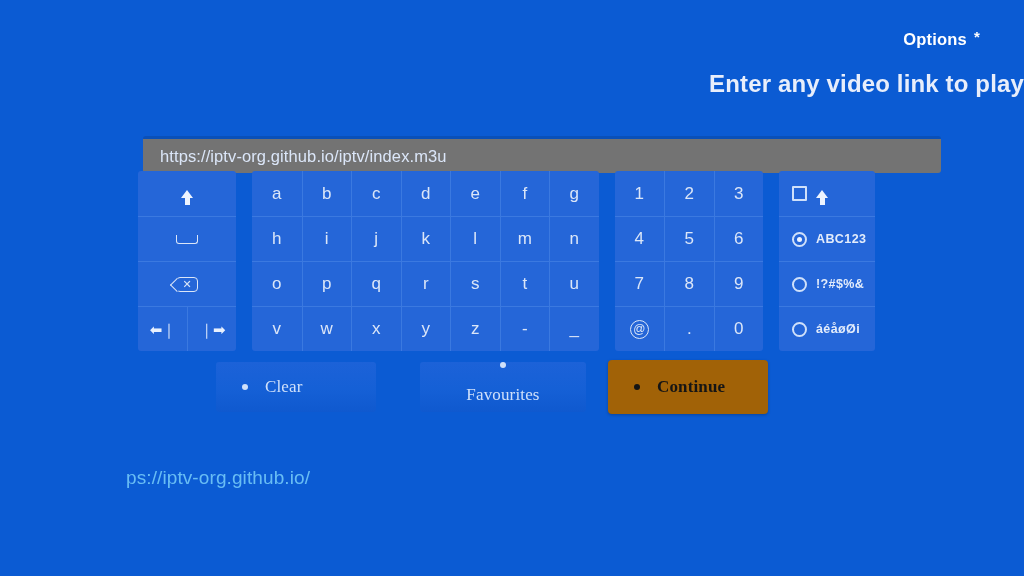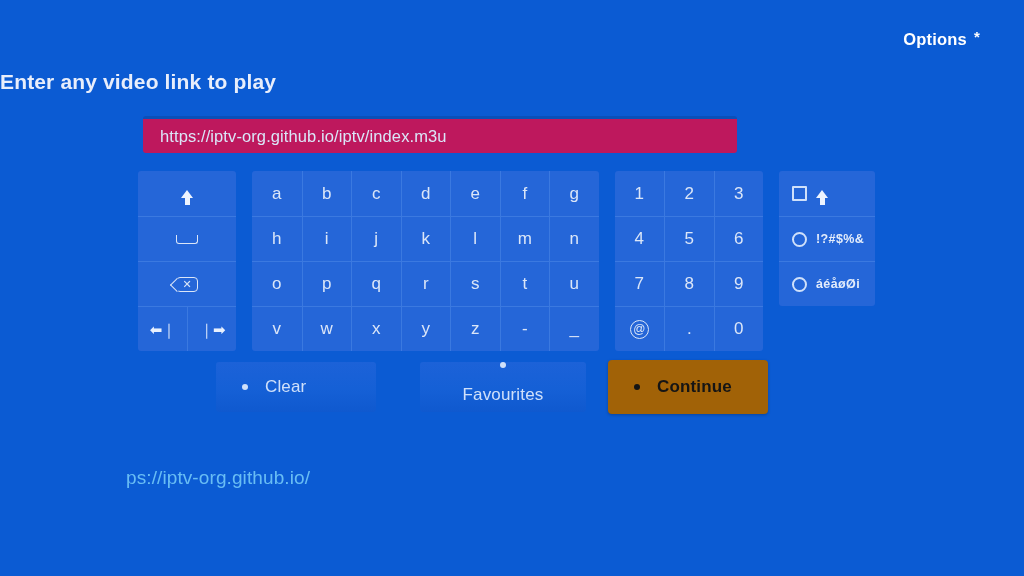--- a/index.html
+++ b/index.html
@@ -37,35 +37,35 @@
     position: relative;
     top: -3px;
   }
 
   
   .heading {
     position: absolute;
     top: 70px;
     left: 0;
     width: 1024px;
-    text-align: left;
+    text-align: right;
     color: #e8eefb;
-    font-size: 21px;
+    font-size: 24px;
     font-weight: bold;
     letter-spacing: .15px;
   }
 
   
   .url-field {
     position: absolute;
     left: 143px;
-    top: 116px;
-    width: 594px;
+    top: 136px;
+    width: 798px;
     height: 37px;
-    background: #be185d;
+    background: #737373;
     border-top: 3px solid #0a50b8;
     border-radius: 3px;
     display: flex;
     align-items: center;
     padding-left: 17px;
     color: #dbe6f8;
     font-size: 16.5px;
     letter-spacing: .1px;
     overflow: hidden;
     white-space: nowrap;
@@ -207,20 +207,21 @@
     color: #dbe6f8;
   }
 
   
   .actions {
     position: absolute;
     left: 216px;
     top: 360px;
     display: flex;
     align-items: center;
+    font-family: Liberation Serif, serif;
   }
   .act {
     height: 50px;
     display: flex;
     align-items: center;
     gap: 17px;
     padding: 0 26px;
     font-size: 17px;
     letter-spacing: .15px;
     color: #cfe0fa;
@@ -371,20 +372,24 @@
   </div>
 
   <div class="panel panel-modes">
     <div class="mode-row">
       <span class="checkbox"></span>
       <span class="shift-wrap">
           <span class="arrow-up"></span>
         </span>
     </div>
     <div class="mode-row">
+      <span class="radio on"></span>
+      <span>ABC123</span>
+    </div>
+    <div class="mode-row">
       <span class="radio"></span>
       <span>!?#$%&amp;</span>
     </div>
     <div class="mode-row">
       <span class="radio"></span>
       <span>áéåøØi</span>
     </div>
   </div>
 </div>
 

